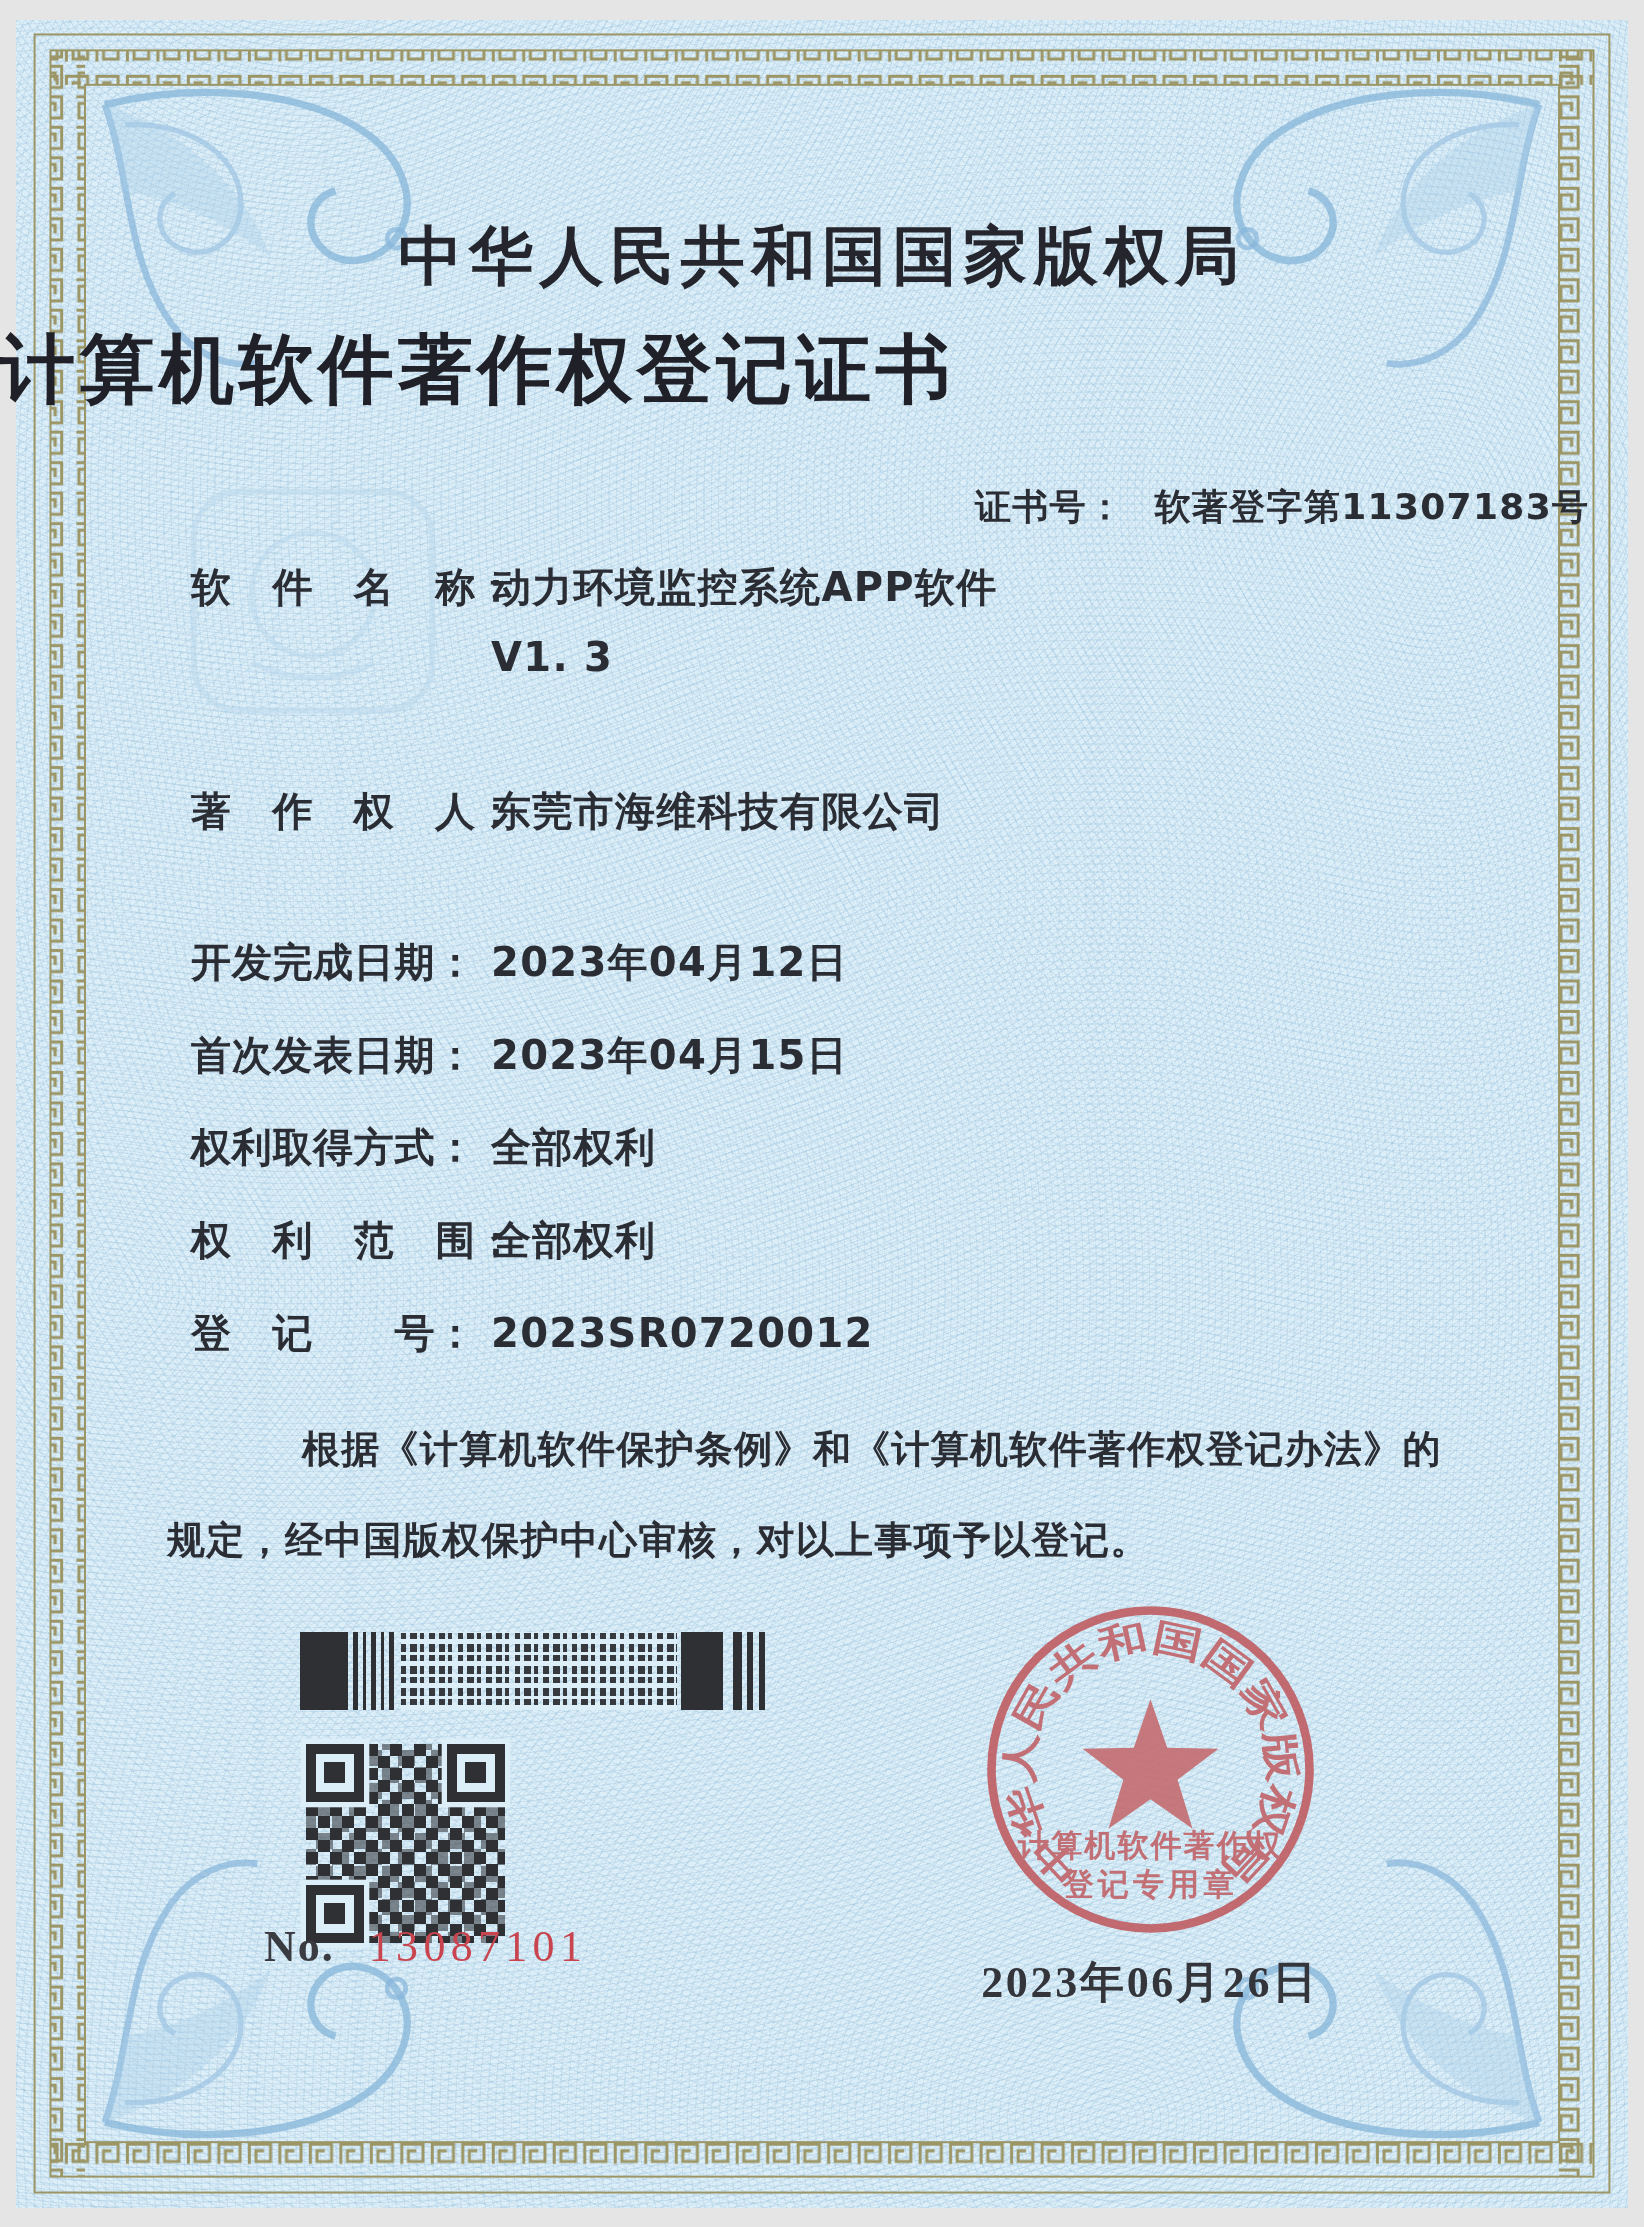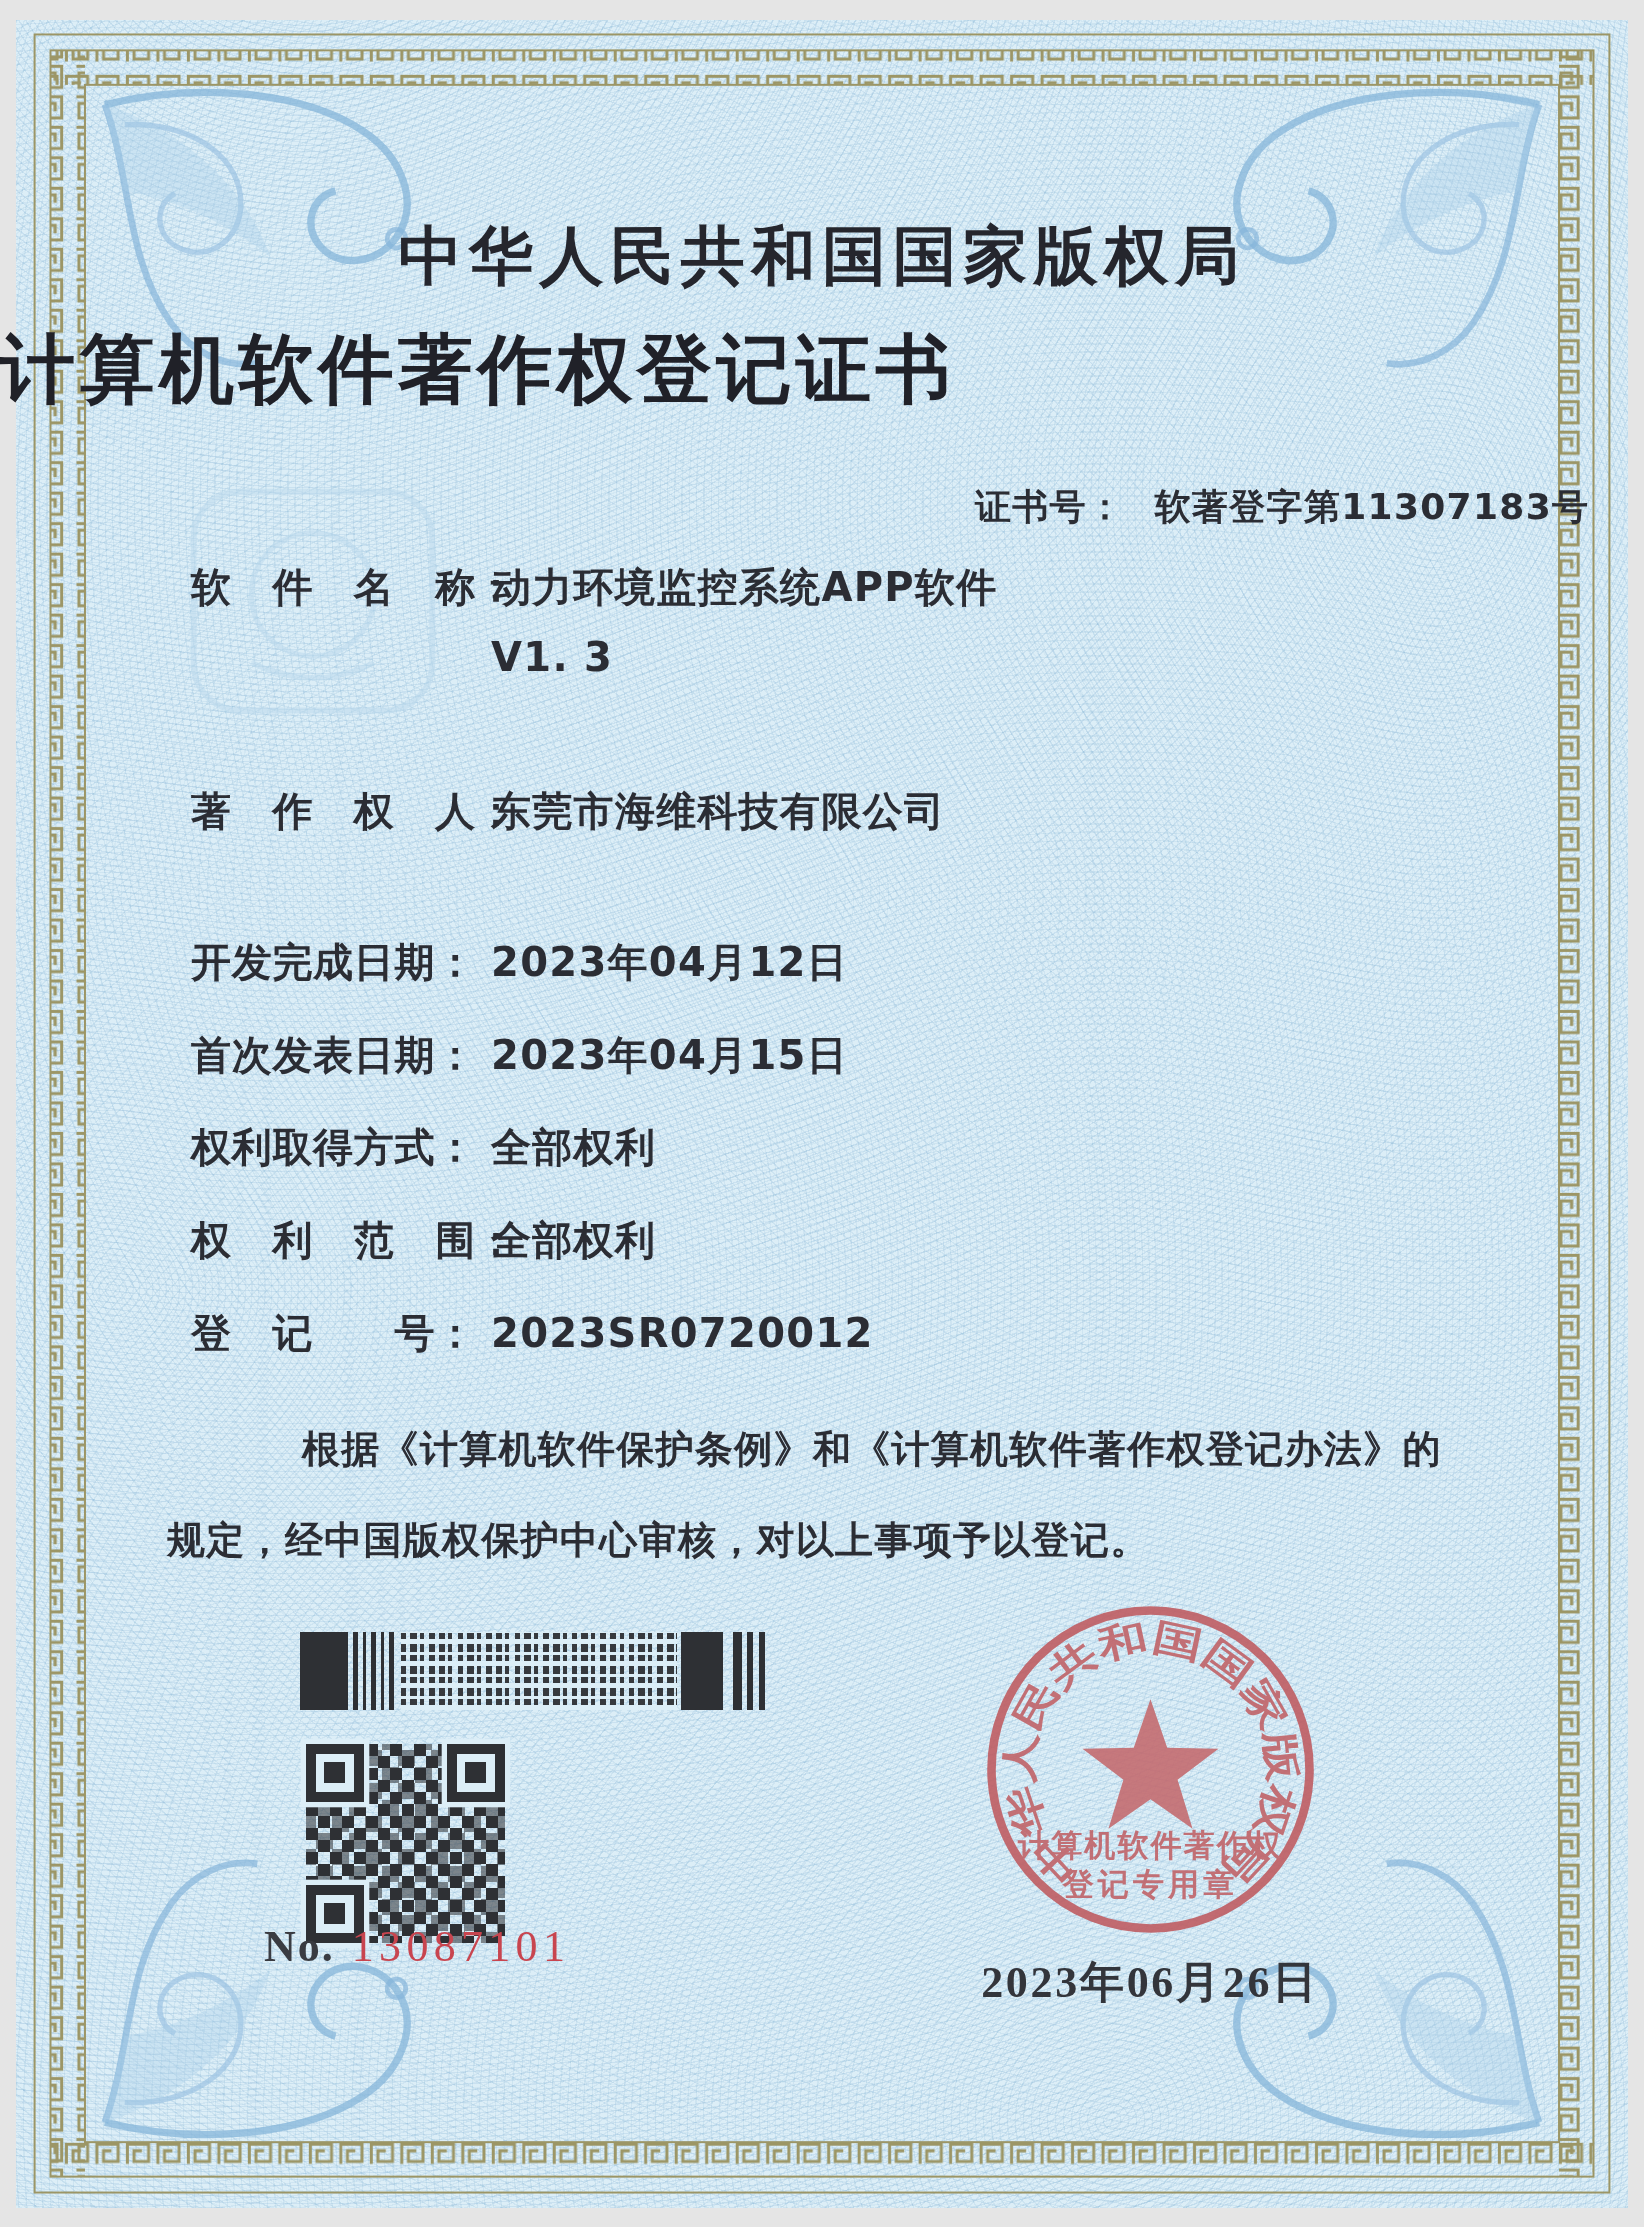--- a/index.html
+++ b/index.html
@@ -96,21 +96,21 @@
   }
   .finder.tl{left:0;top:0;}
   .finder.tr{right:0;top:0;}
   .finder.bl{left:0;bottom:0;}
   
   .serial{
     position:absolute;left:264px;top:1921px;
     font-family:"Liberation Serif","DejaVu Serif",serif;
     font-size:44px;font-weight:600;color:#3a3c42;letter-spacing:2px;
   }
-  .serial .num{color:#c8454f;letter-spacing:5.3px;margin-left:17px;font-weight:500;}
+  .serial .num{color:#c8454f;letter-spacing:5.3px;margin-left:34px;font-weight:500;}
   .seal-svg{position:absolute;left:965px;top:1584px;opacity:.88;}
   .issue-date{
     position:absolute;left:918px;top:1953px;width:464px;
     text-align:center;
     font-family:"Liberation Serif","DejaVu Serif",serif;
     font-size:44px;font-weight:700;color:#33353b;letter-spacing:2.7px;
   }
 </style>
 </head>
 <body>

